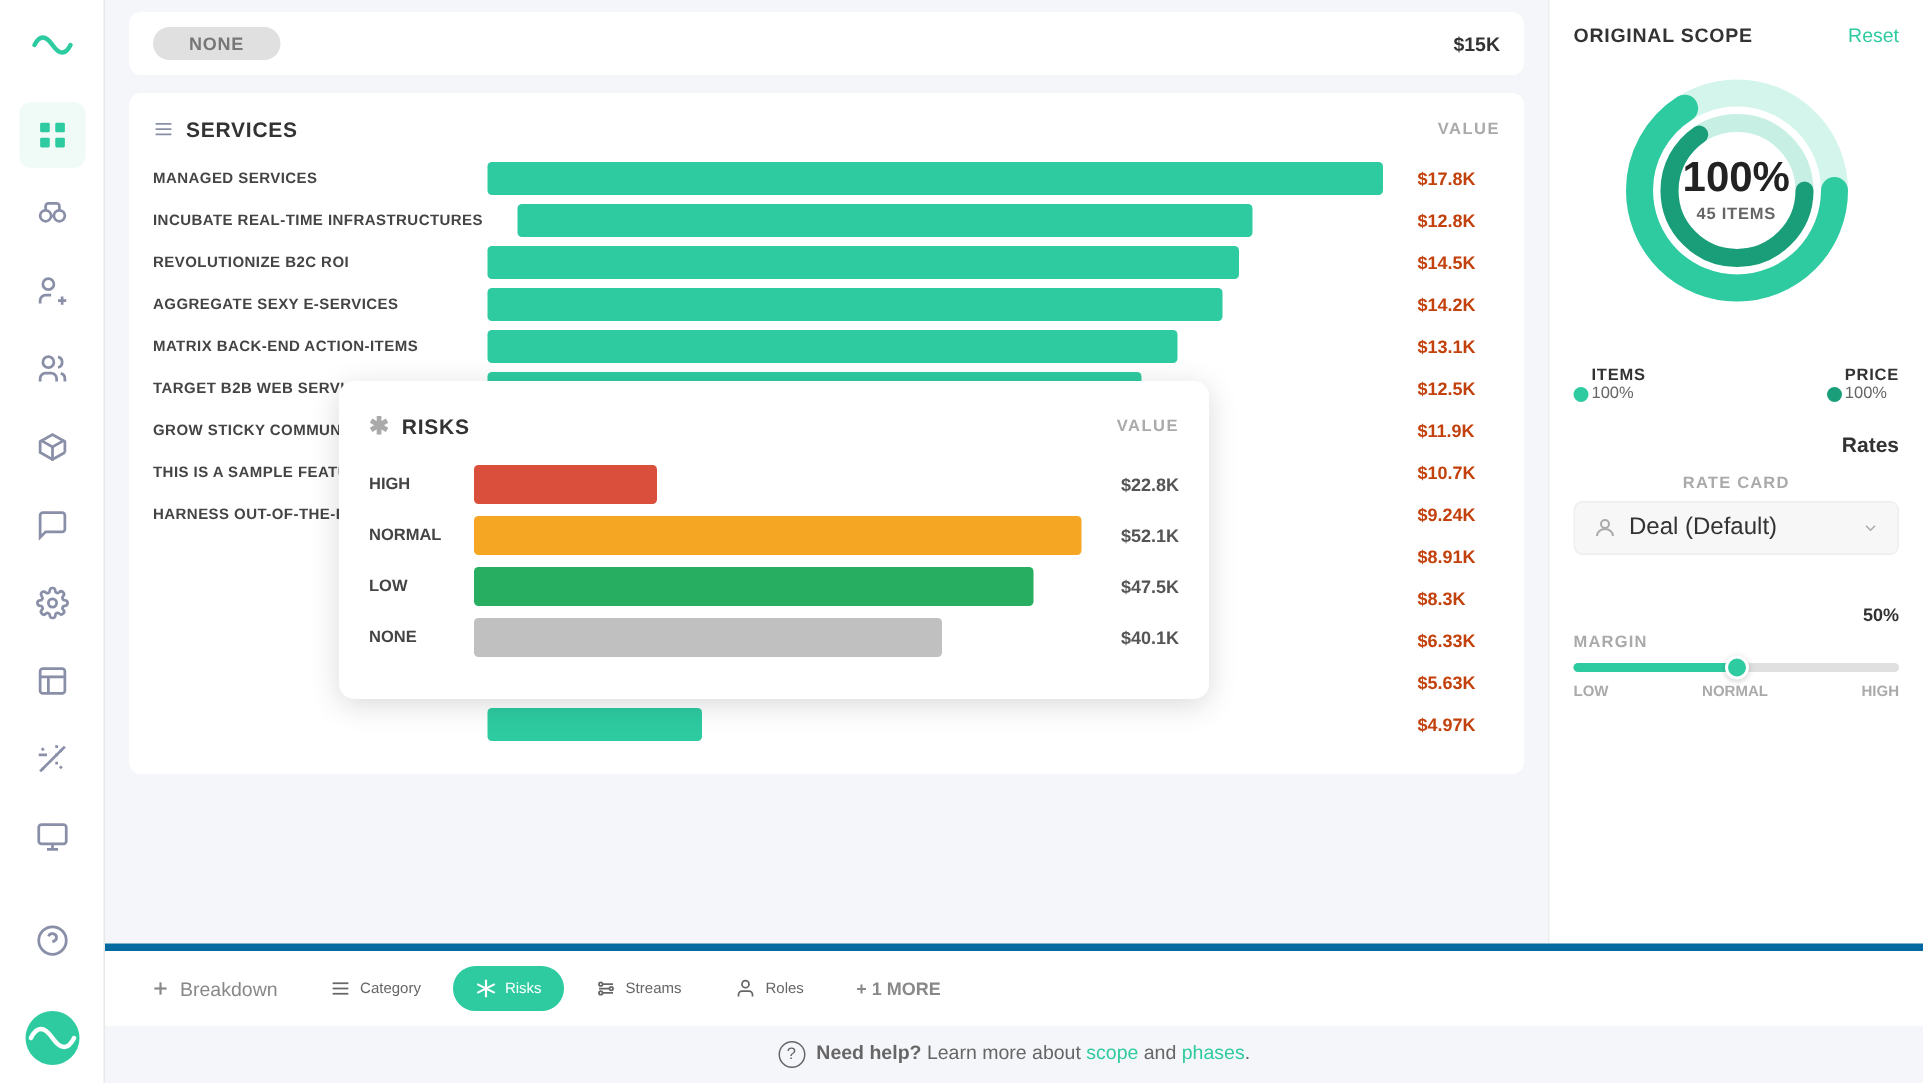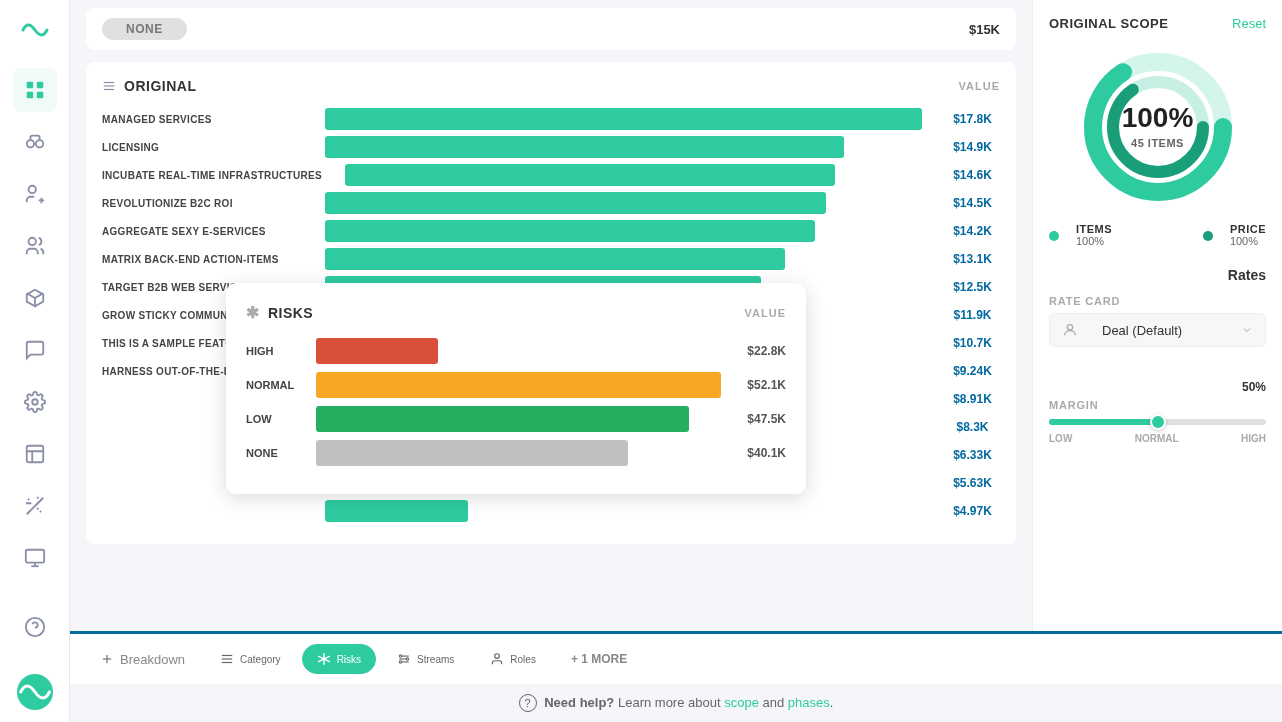--- a/index.html
+++ b/index.html
@@ -157,23 +157,23 @@
       position: relative;
     }
     .bar-fill {
       height: 100%;
       border-radius: 3px;
       background: #2ecba1;
     }
     .bar-value {
       font-size: 12px;
       font-weight: 600;
-      color: #0369a1;
+      color: #c2410c;
       min-width: 55px;
-      text-align: center;
+      text-align: left;
     }
 
     
     .risks-popup {
       position: absolute;
       background: #fff;
       border-radius: 10px;
       box-shadow: 0 4px 20px rgba(0,0,0,0.15);
       padding: 20px;
       width: 580px;
@@ -230,21 +230,21 @@
       font-size: 12px;
       font-weight: 600;
       color: #555;
       min-width: 55px;
       text-align: right;
     }
 
     
     .bottom-tabs {
       background: #fff;
-      border-top: 3px solid #0369a1;
+      border-top: 5px solid #0369a1;
       padding: 10px 16px;
       display: flex;
       align-items: center;
       gap: 6px;
     }
     .tab-item {
       display: flex;
       align-items: center;
       gap: 6px;
       padding: 7px 14px;
@@ -353,22 +353,23 @@
       color: #666;
       letter-spacing: 0.5px;
     }
     .donut-legend {
       display: flex;
       justify-content: space-between;
       margin-bottom: 20px;
     }
     .legend-item {
       display: flex;
-      align-items: center;
-      gap: 17px;
+      align-items: flex-end;
+      gap: 2px;
+      margin-top: 21px;
     }
     .legend-dot {
       width: 10px;
       height: 10px;
       border-radius: 50%;
       margin-top: 2px;
       flex-shrink: 0;
     }
     .legend-text {
       font-size: 11px;
@@ -389,37 +390,38 @@
       color: #333;
       margin-bottom: 12px;
       text-align: right;
     }
     .rates-label {
       font-size: 11px;
       font-weight: 700;
       color: #aaa;
       letter-spacing: 0.8px;
       margin-bottom: 6px;
+      text-align: center;
     }
     .rate-card-select {
       background: #f7f7f7;
       border: 1px solid #eee;
       border-radius: 6px;
       padding: 8px 12px;
       display: flex;
       align-items: center;
       justify-content: space-between;
       cursor: pointer;
       margin-bottom: 16px;
     }
     .rate-card-inner {
       display: flex;
       align-items: center;
-      gap: 24px;
-      font-size: 13px;
+      gap: 8px;
+      font-size: 16px;
       color: #333;
     }
     .rate-card-inner svg { color: #aaa; width: 16px; height: 16px; }
     .margin-header {
       display: flex;
       justify-content: space-between;
       align-items: center;
       margin-bottom: 8px;
     }
     .margin-label {
@@ -576,46 +578,39 @@
       </div>
 
       <div class="estimates-card">
         <div class="estimates-header">
           <div class="estimates-title">
             <svg width="14" height="14" viewBox="0 0 24 24" fill="none" stroke="#8a8fa8" stroke-width="2">
               <line x1="3" y1="6" x2="21" y2="6"></line>
                 <line x1="3" y1="12" x2="21" y2="12"></line>
                 <line x1="3" y1="18" x2="21" y2="18"></line>
             </svg>
-            <span>ORIGINAL</span>
+            <span>SERVICES</span>
           </div>
           <span class="estimates-value-label">VALUE</span>
         </div>
 
         <div id="estimates-bars">
             <div class="bar-row">
               <div class="bar-label">MANAGED SERVICES</div>
               <div class="bar-container">
                 <div class="bar-fill" style="width: 100%;"></div>
               </div>
               <div class="bar-value">$17.8K</div>
             </div>
             <div class="bar-row">
-              <div class="bar-label">LICENSING</div>
-              <div class="bar-container">
-                <div class="bar-fill" style="width: 87%;"></div>
-              </div>
-              <div class="bar-value">$14.9K</div>
-            </div>
-            <div class="bar-row">
               <div class="bar-label">INCUBATE REAL-TIME INFRASTRUCTURES</div>
               <div class="bar-container">
                 <div class="bar-fill" style="width: 85%;"></div>
               </div>
-              <div class="bar-value">$14.6K</div>
+              <div class="bar-value">$12.8K</div>
             </div>
             <div class="bar-row">
               <div class="bar-label">REVOLUTIONIZE B2C ROI</div>
               <div class="bar-container">
                 <div class="bar-fill" style="width: 84%;"></div>
               </div>
               <div class="bar-value">$14.5K</div>
             </div>
             <div class="bar-row">
               <div class="bar-label">AGGREGATE SEXY E-SERVICES</div>

